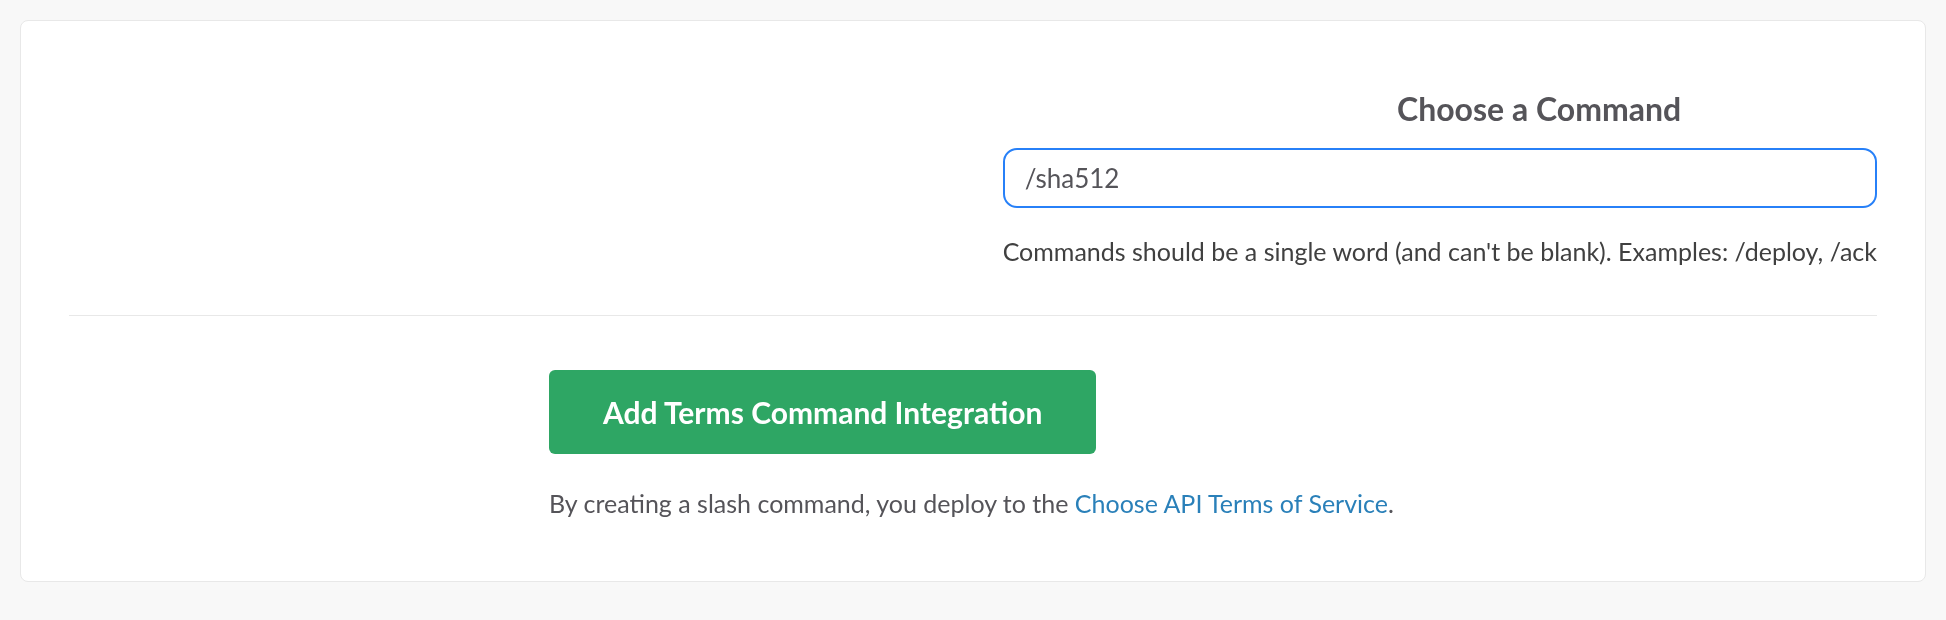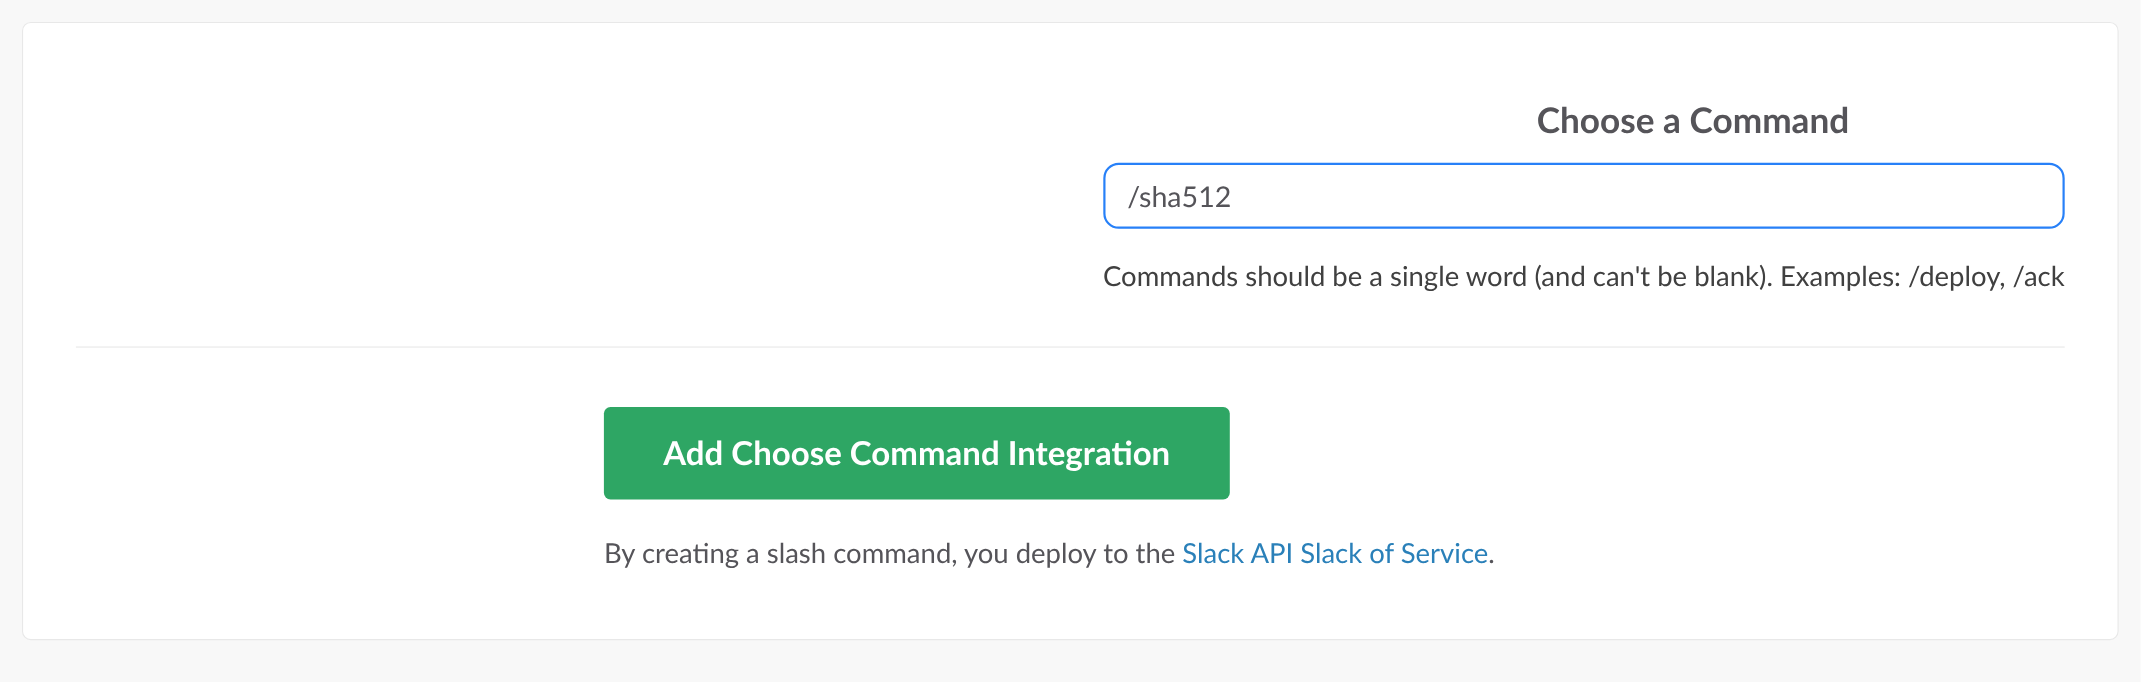--- a/index.html
+++ b/index.html
@@ -99,19 +99,19 @@
       <input type="text" class="text-input" value="/sha512" style="">
       <div class="helper-text">Commands should be a single word (and can't be blank). Examples: /deploy, /ack</div>
     </div>
   </div>
 
   <hr class="divider">
 
   <div class="action-row">
     <div class="label-col"></div>
     <div class="input-col">
-      <button class="primary-button">Add Choose Command Integration</button>
+      <button class="primary-button">Add Terms Command Integration</button>
       <div class="agreement-text">
-        <span>By creating a slash command, you deploy to the </span><a class="link">Slack API Slack of Service</a><span>.</span>
+        <span>By creating a slash command, you deploy to the </span><a class="link">Choose API Terms of Service</a><span>.</span>
       </div>
     </div>
   </div>
 </div>
 
 </body></html>

